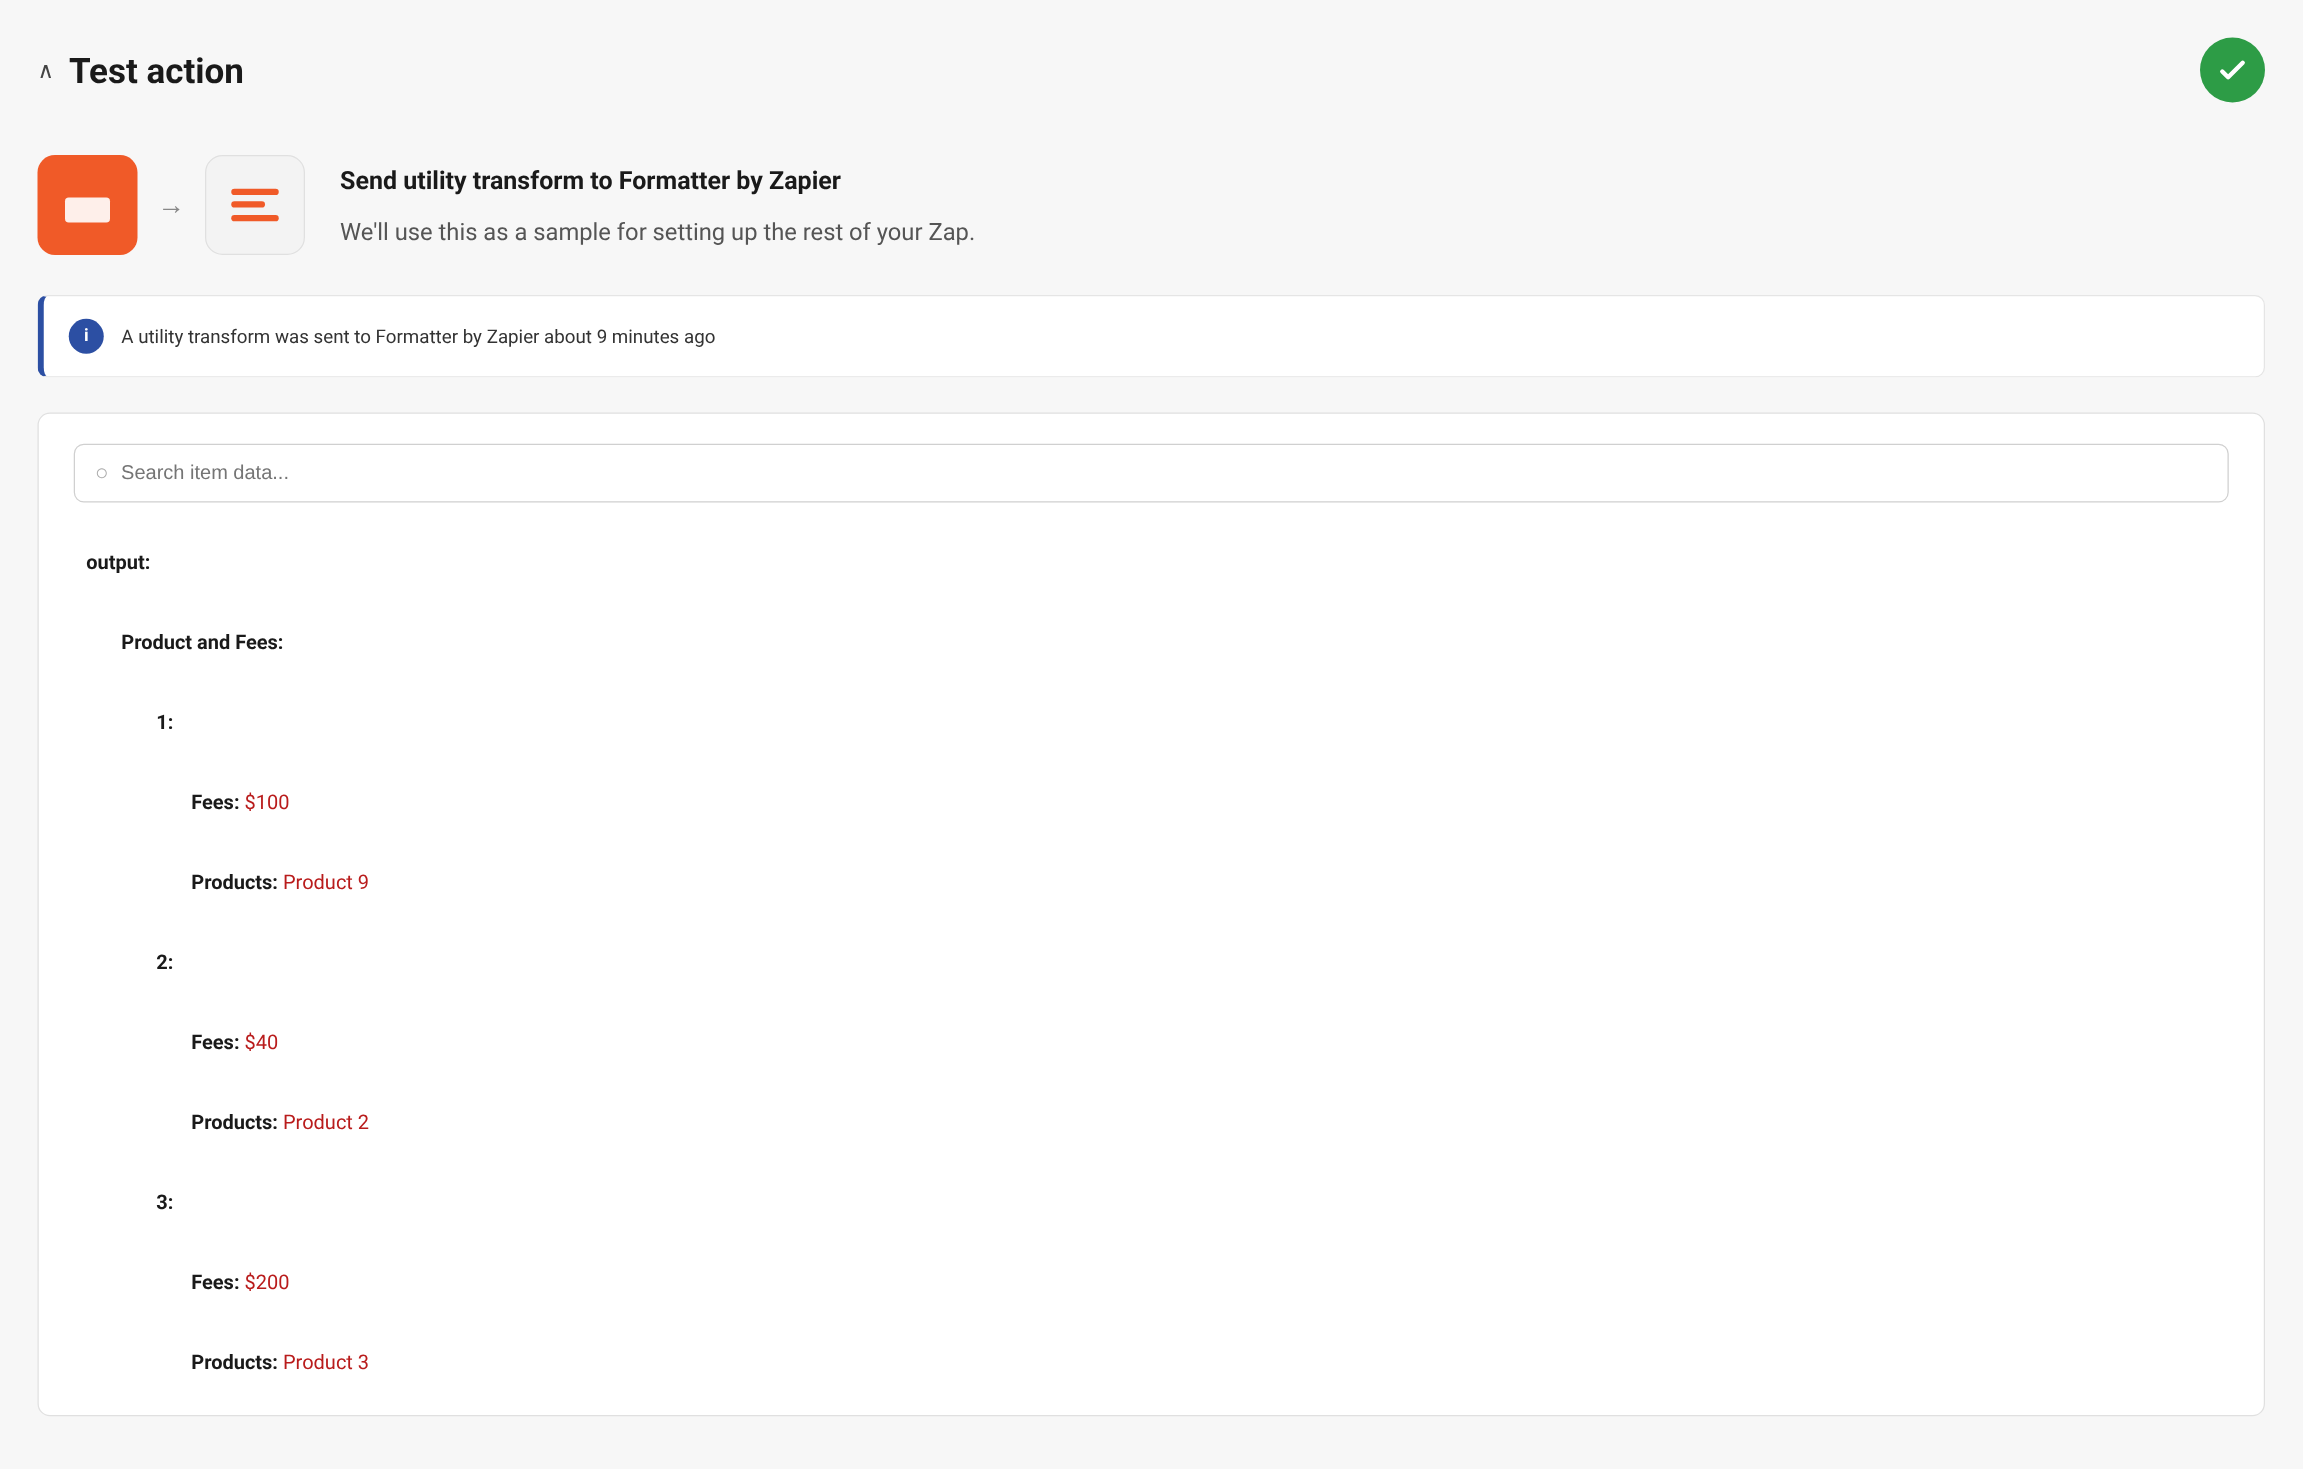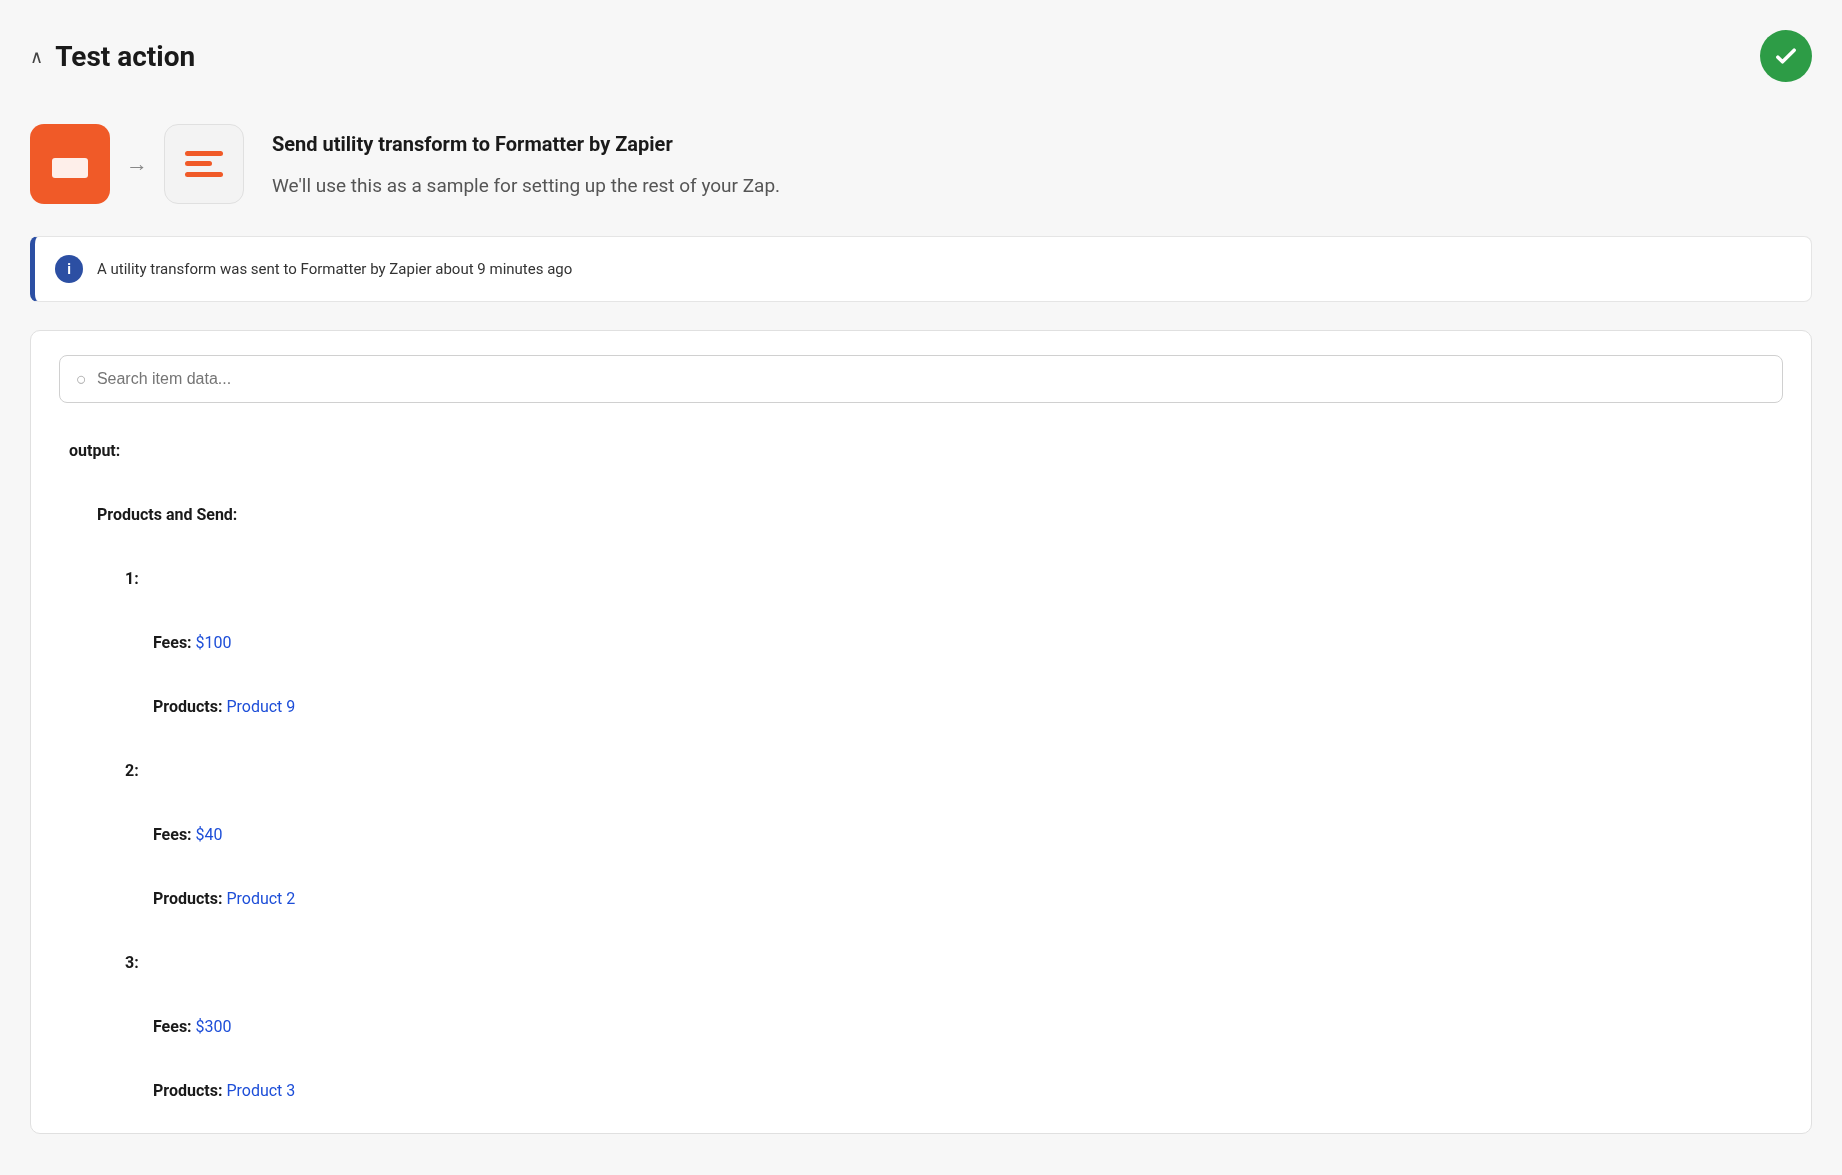--- a/index.html
+++ b/index.html
@@ -187,21 +187,21 @@
       margin-bottom: 6px;
     }
 
     .tree-label {
       font-weight: 700;
       color: #1a1a1a;
     }
 
     .tree-value {
       font-weight: 400;
-      color: #1d4ed8;
+      color: #b91c1c;
     }
 
     .tree-level-1 {
       padding-left: 28px;
       margin-bottom: 4px;
     }
 
     .tree-level-2 {
       padding-left: 56px;
       margin-bottom: 4px;
@@ -294,21 +294,21 @@
       <input class="search-input" type="text" placeholder="Search item data..." style="">
     </div>
 
     <div class="output-tree">
 
       <div class="tree-item tree-level-0">
         <span class="tree-label">output:</span>
       </div>
 
       <div class="tree-item tree-level-1">
-        <span class="tree-label">Products and Send:</span>
+        <span class="tree-label">Product and Fees:</span>
       </div>
 
       <div class="tree-item tree-level-2">
         <span class="tree-label">1:</span>
       </div>
       <div class="tree-item tree-level-3">
         <span class="tree-label">Fees:</span>
         <span class="tree-value"> </span>
         <span class="tree-value">$100</span>
       </div>
@@ -331,21 +331,21 @@
         <span class="tree-value"> </span>
         <span class="tree-value">Product 2</span>
       </div>
 
       <div class="tree-item tree-level-2">
         <span class="tree-label">3:</span>
       </div>
       <div class="tree-item tree-level-3">
         <span class="tree-label">Fees:</span>
         <span class="tree-value"> </span>
-        <span class="tree-value">$300</span>
+        <span class="tree-value">$200</span>
       </div>
       <div class="tree-item tree-level-3">
         <span class="tree-label">Products:</span>
         <span class="tree-value"> </span>
         <span class="tree-value">Product 3</span>
       </div>
 
     </div>
   </div>
 

